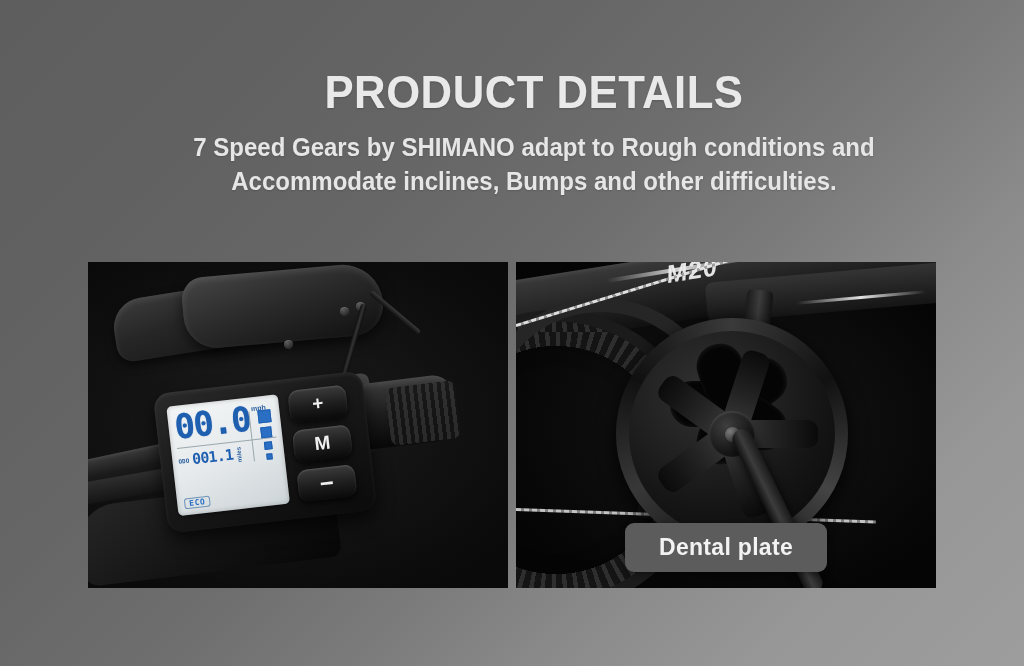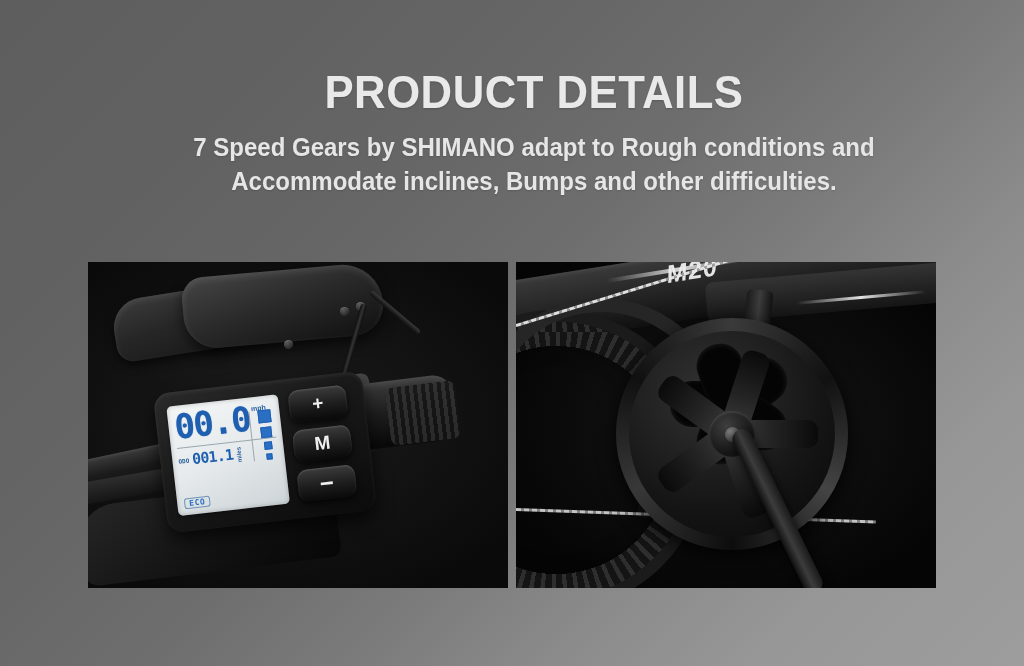--- a/index.html
+++ b/index.html
@@ -377,15 +377,16 @@
           <div class="spoke" style="transform: rotate(162deg);"></div>
           <div class="spoke" style="transform: rotate(234deg);"></div>
           <div class="spoke" style="transform: rotate(306deg);"></div>
         </div>
       <div class="hub">
         <div class="hub-bolt"></div>
       </div>
     </div>
     <div class="crank"></div>
 
+    <div class="caption">Dental plate</div>
   </div>
 
 </div>
 
 </body></html>

